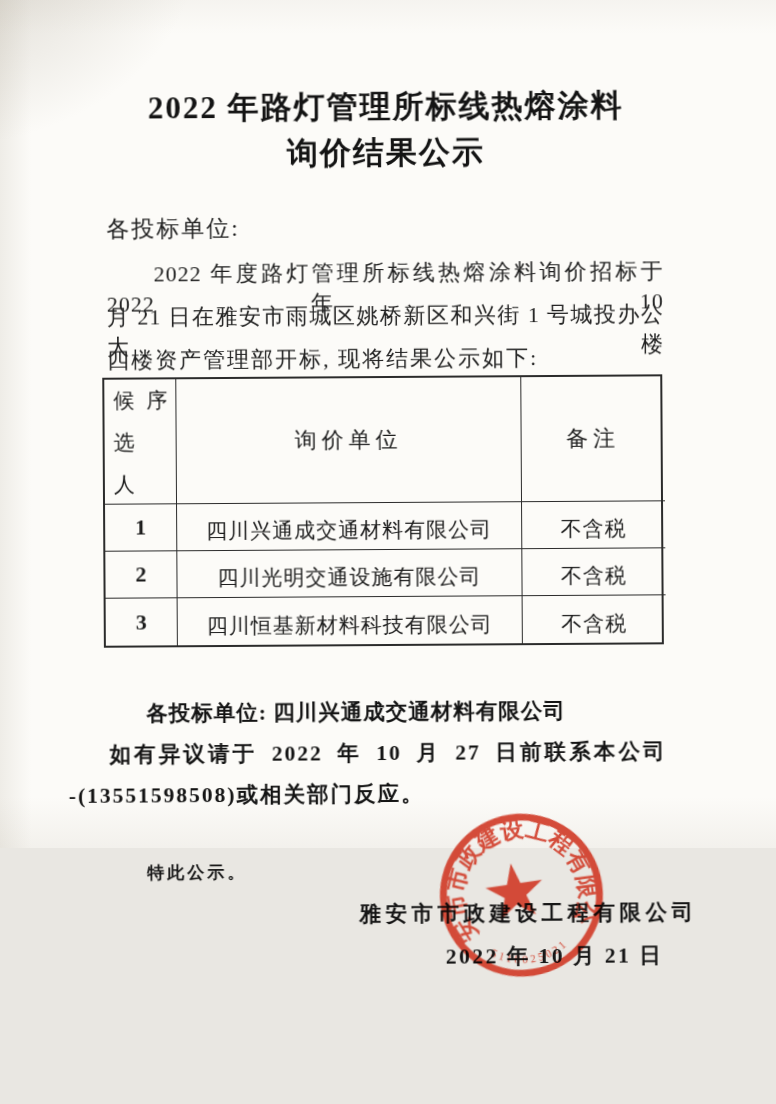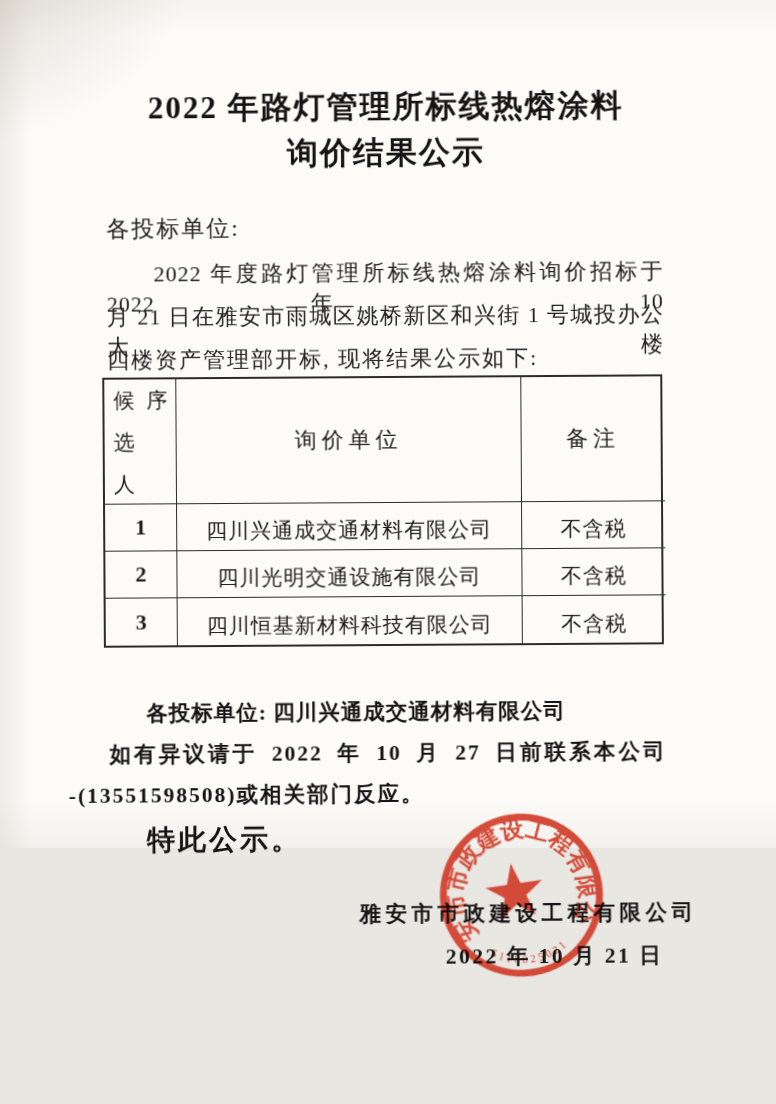--- a/index.html
+++ b/index.html
@@ -39,21 +39,21 @@
   .cell.h-order{flex-direction:row;justify-content:center;align-items:flex-start;
     padding-left:9px;font-size:21px;line-height:42px;letter-spacing:8px;}
   .cell.h-mid{align-items:center;font-size:22px;letter-spacing:5px;}
   .cell.num{align-items:center;font-size:22px;font-weight:600;}
   .cell.low{align-items:flex-end;padding-bottom:5px;font-size:21px;letter-spacing:1px;}
 
   .sel-line{position:absolute;top:697px;left:145px;font-size:21.5px;font-weight:700;letter-spacing:1px;color:#141414;}
   .objection1{position:absolute;top:738px;left:108px;width:557px;font-size:21.5px;font-weight:700;
     color:#141414;text-align:justify;text-align-last:justify;letter-spacing:2px;word-spacing:6px;}
   .objection2{position:absolute;top:779px;left:67px;font-size:21.5px;font-weight:700;letter-spacing:2px;color:#141414;}
-  .statement{position:absolute;top:820px;left:145px;font-size:28px;font-weight:700;letter-spacing:3px;color:#141414;}
+  .statement{position:absolute;top:860px;left:145px;font-size:17px;font-weight:700;letter-spacing:3px;color:#141414;}
 
   .sig-company{position:absolute;top:899px;left:357px;font-size:21.5px;font-weight:600;letter-spacing:4.5px;color:#161616;}
   .sig-date{position:absolute;top:942px;left:443px;font-size:21.5px;font-weight:600;letter-spacing:2.5px;color:#161616;}
 
   .seal{position:absolute;left:429px;top:806px;width:180px;height:180px;
     transform:rotate(-8deg);opacity:0.88;mix-blend-mode:multiply;}
   .seal text{font-family:"Liberation Serif","DejaVu Serif",serif;}
 </style>
 </head>
 <body>

